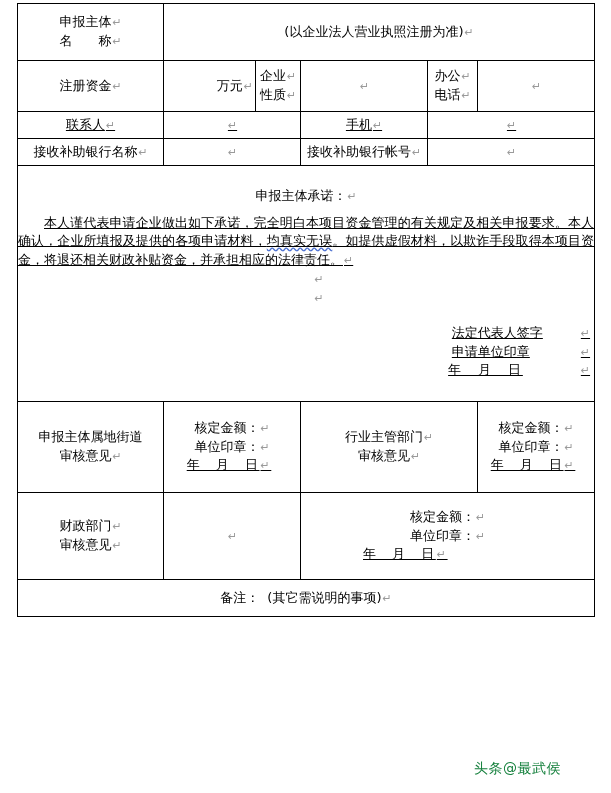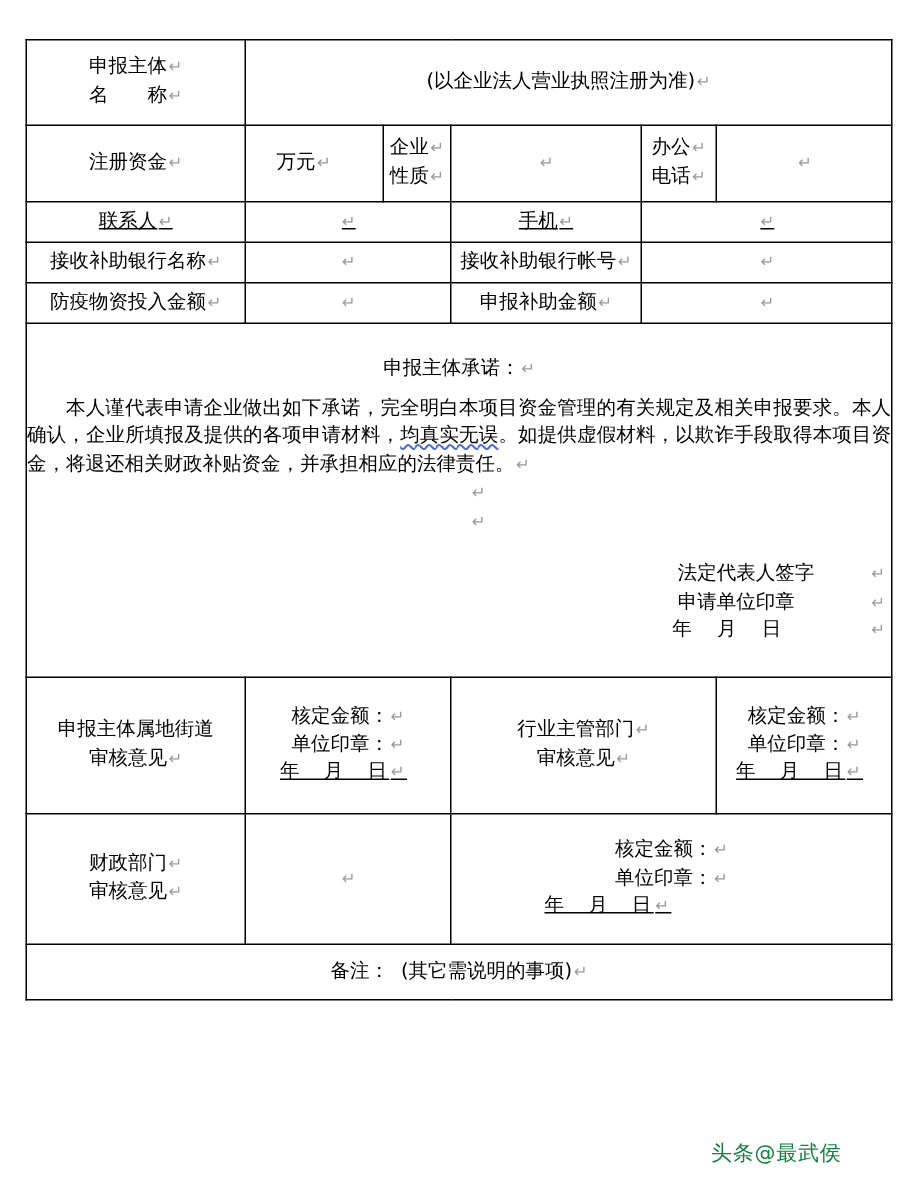--- a/index.html
+++ b/index.html
@@ -19,21 +19,21 @@
   #page {
     position: absolute;
     left: 0; top: 0;
     width: 611px;
     height: 793px;
   }
 
   table.form {
     position: absolute;
     left: 17px;
-    top: 26px;
+    top: 3px;
     width: 577px;
     border-collapse: collapse;
     table-layout: fixed;
     font-size: 13px;
   }
 
   table.form td {
     border: 1px solid #000000;
     padding: 0;
     vertical-align: middle;
@@ -88,36 +88,38 @@
     vertical-align: top;
     font-size: 13.5px;
     line-height: 1.62;
   }
   .commit .title { display:block; }
   .commit .body {
     display: block;
     text-indent: 2em;
     text-align: justify;
     margin-top: 8px;
+    text-decoration: underline;
   }
   .commit .wave {
     text-decoration: underline;
     text-decoration-style: wavy;
     text-decoration-color: #4a6fd0;
     text-decoration-skip-ink: none;
   }
   .commit .blank {
     display: block;
     text-indent: 2em;
   }
   .commit .sign {
     display: block;
     margin-top: 16px;
     text-align: right;
     padding-right: 4px;
+    text-decoration: underline;
   }
   .commit .sign .sl {
     display: block;
     white-space: nowrap;
   }
   .commit .sign .date {
     letter-spacing: 0.15em;
     padding-right: 12px;
   }
 
@@ -183,21 +185,21 @@
         </td>
         <td colspan="5">
           <span class="lbl">(以企业法人营业执照注册为准)</span><span class="pc">↵</span>
         </td>
       </tr>
 
       <tr class="r-cap">
         <td>
           <span class="lbl">注册资金</span><span class="pc">↵</span>
         </td>
-        <td style="padding-right:14px">
+        <td style="text-align:right;padding-right:2px">
           <span class="lbl">万元</span><span class="pc">↵</span>
         </td>
         <td>
           <span class="cell-lines">
             <span class="ln"><span class="lbl">企业</span><span class="pc">↵</span></span>
             <span class="ln"><span class="lbl">性质</span><span class="pc">↵</span></span>
           </span>
         </td>
         <td>
           <span></span><span class="pc">↵</span>
@@ -239,34 +241,20 @@
         </td>
         <td>
           <span class="lbl">接收补助银行帐号</span><span class="pc">↵</span>
         </td>
         <td colspan="2">
           <span></span><span class="pc">↵</span>
         </td>
       </tr>
 
 
-      <tr class="r-amount">
-        <td>
-          <span class="lbl">防疫物资投入金额</span><span class="pc">↵</span>
-        </td>
-        <td colspan="2">
-          <span></span><span class="pc">↵</span>
-        </td>
-        <td>
-          <span class="lbl">申报补助金额</span><span class="pc">↵</span>
-        </td>
-        <td colspan="2">
-          <span></span><span class="pc">↵</span>
-        </td>
-      </tr>
 
       <tr class="r-commit">
         <td colspan="6" class="commit">
           <span class="title"><span>申报主体承诺：</span><span class="pc">↵</span></span>
           <span class="body"><span>本人谨代表申请企业做出如下承诺，完全明白本项目资金管理的有关规定及相关申报要求。本人确认，企业所填报及提供的各项申请材料，</span><span class="wave">均真实无误</span><span>。如提供虚假材料，以欺诈手段取得本项目资金，将退还相关财政补贴资金，并承担相应的法律责任。</span><span class="pc">↵</span></span>
           <span class="blank"><span class="pc-only">↵</span></span>
           <span class="blank"><span class="pc-only">↵</span></span>
           <span class="sign">
             <span class="sl"><span>法定代表人签字</span><span class="pc" style="padding-left:38px">↵</span></span>
             <span class="sl"><span>申请单位印章</span><span class="pc" style="padding-left:51px">↵</span></span>

